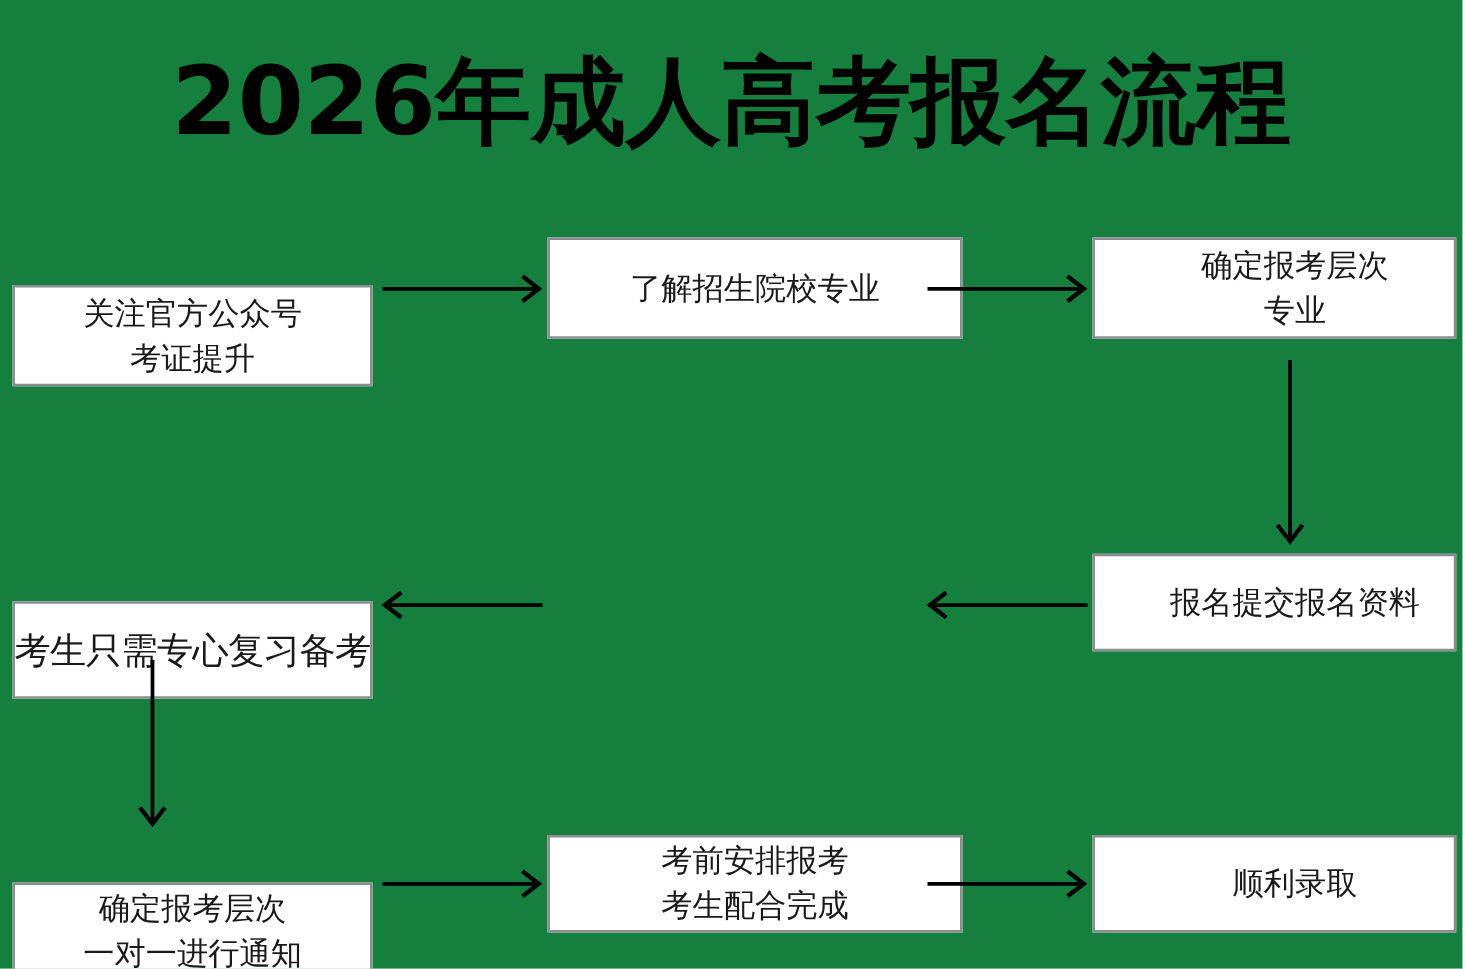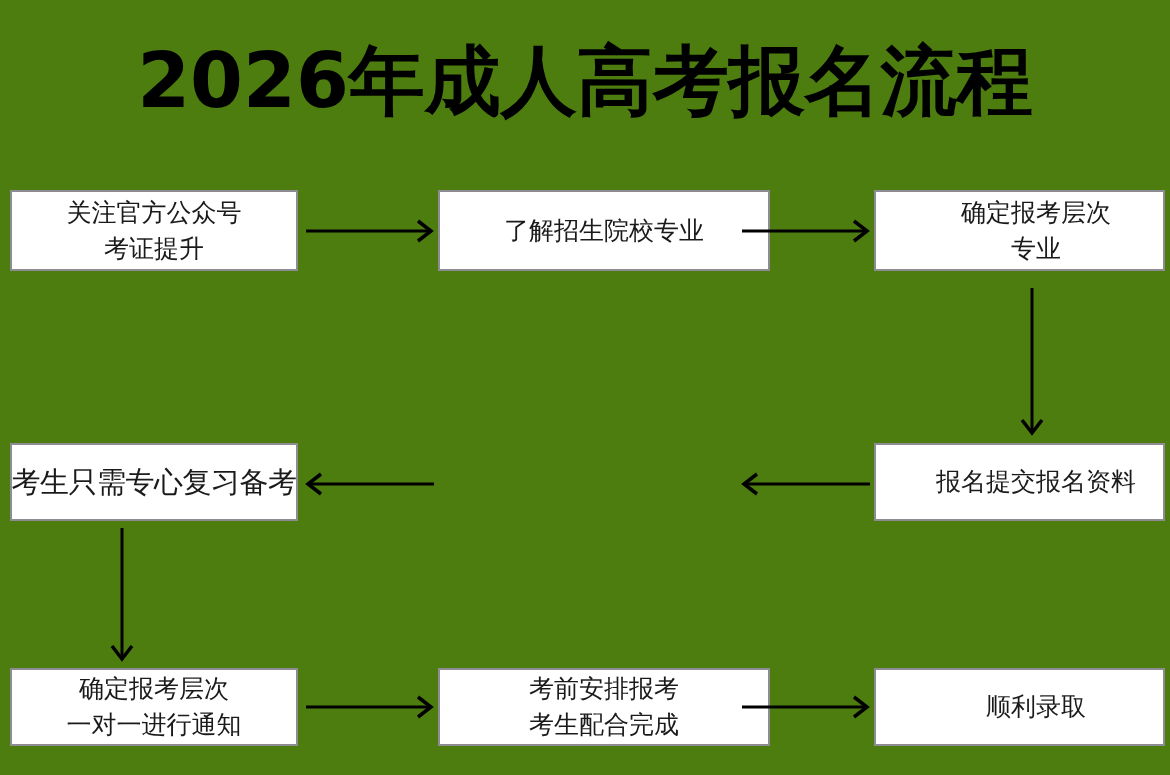--- a/index.html
+++ b/index.html
@@ -12,21 +12,21 @@
     height: 775px;
     position: relative;
     overflow: hidden;
     font-family: "DejaVu Sans", "Liberation Sans", sans-serif;
   }
 
   #canvas {
     position: relative;
     width: 1170px;
     height: 775px;
-    background: #4d7c0f;
+    background: #15803d;
   }
 
   
   .title {
     position: absolute;
     left: 0;
     top: 34px;
     width: 1170px;
     text-align: center;
     font-size: 76px;
@@ -61,21 +61,21 @@
   }
   
   .node.tight {
     font-size: 29px;
   }
   .node.tight .line1 {
     letter-spacing: -0.5px;
   }
 
   
-  .col1 { left: 10px;  width: 288px; }
+  .col1 { left: 10px;  width: 288px; margin-top: 38px; }
   .col2 { left: 438px; width: 332px; }
   .col3 { left: 874px; width: 291px; padding-left: 33px; }
 
   .row1 { top: 190px;  height: 81px; }
   .row2 { top: 443px;  height: 78px; }
   .row3 { top: 668px;  height: 78px; }
 
   
   .arrow {
     position: absolute;

